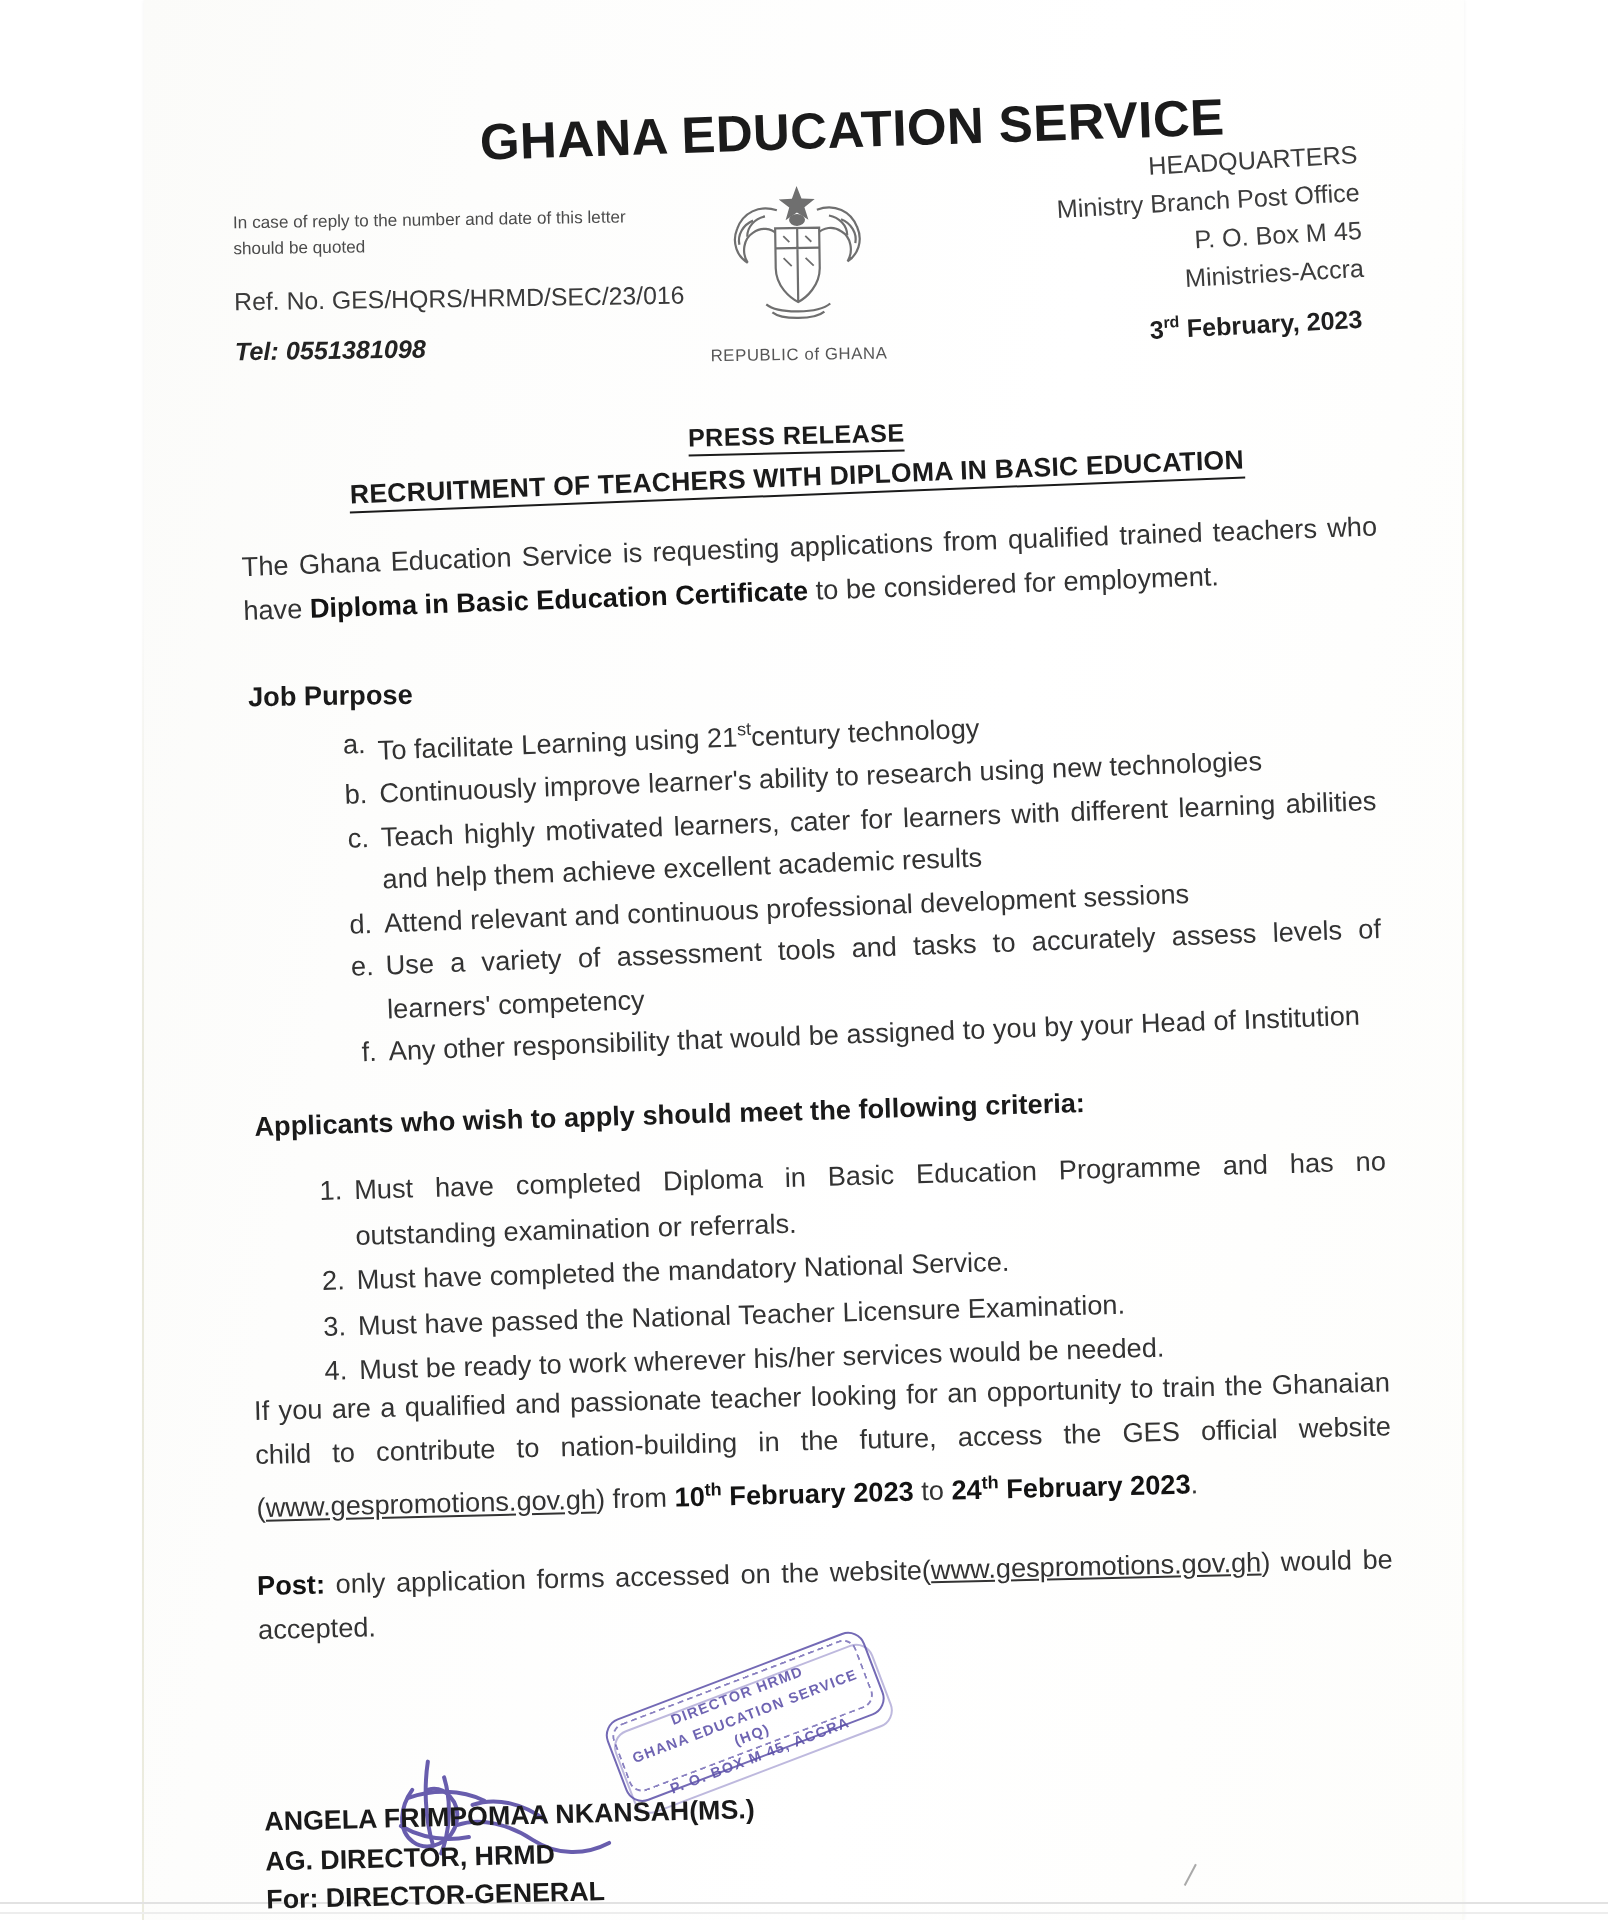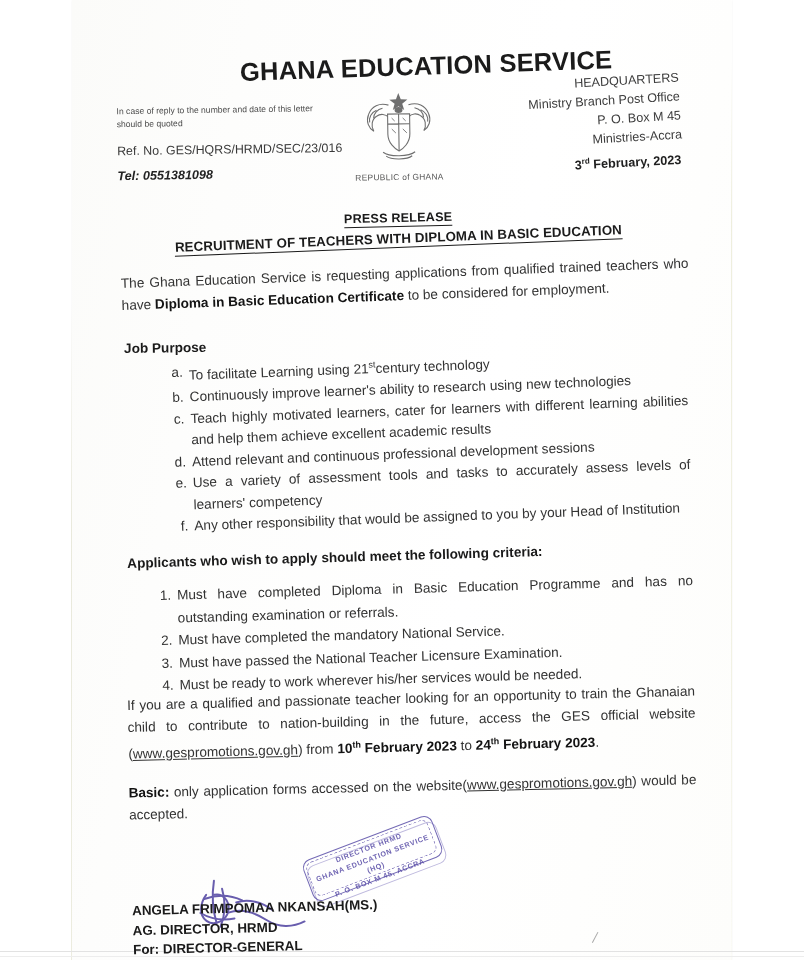--- a/index.html
+++ b/index.html
@@ -405,21 +405,21 @@
 
     <ul class="list num-list abs">
       <li><span class="mk">1.</span><span>Must have completed Diploma in Basic Education Programme and has no outstanding examination or referrals.</span></li>
       <li><span class="mk">2.</span><span>Must have completed the mandatory National Service.</span></li>
       <li><span class="mk">3.</span><span>Must have passed the National Teacher Licensure Examination.</span></li>
       <li><span class="mk">4.</span><span>Must be ready to work wherever his/her services would be needed.</span></li>
     </ul>
 
     <div class="body-p para-access abs"><span>If you are a qualified and passionate teacher looking for an opportunity to train the Ghanaian child to contribute to nation-building in the future, access the GES official website (</span><span class="u">www.gespromotions.gov.gh</span><span>) from </span><b>10</b><b><sup>th</sup></b><b> February 2023</b><span> to </span><b>24</b><b><sup>th</sup></b><b> February 2023</b><span>.</span></div>
 
-    <div class="body-p para-note abs"><b>Basic:</b><span> only application forms accessed on the website(</span><span class="u">www.gespromotions.gov.gh</span><span>) would be accepted.</span></div>
+    <div class="body-p para-note abs"><b>Post:</b><span> only application forms accessed on the website(</span><span class="u">www.gespromotions.gov.gh</span><span>) would be accepted.</span></div>
 
     <div class="stamp-shadow abs"></div>
     <div class="stamp abs">
       <div class="frame-outer"></div>
       <div class="frame-inner"></div>
       <div class="lines">
         <div>DIRECTOR HRMD</div>
         <div>GHANA EDUCATION SERVICE (HQ)</div>
         <div>P. O. BOX M 45, ACCRA</div>
       </div>

